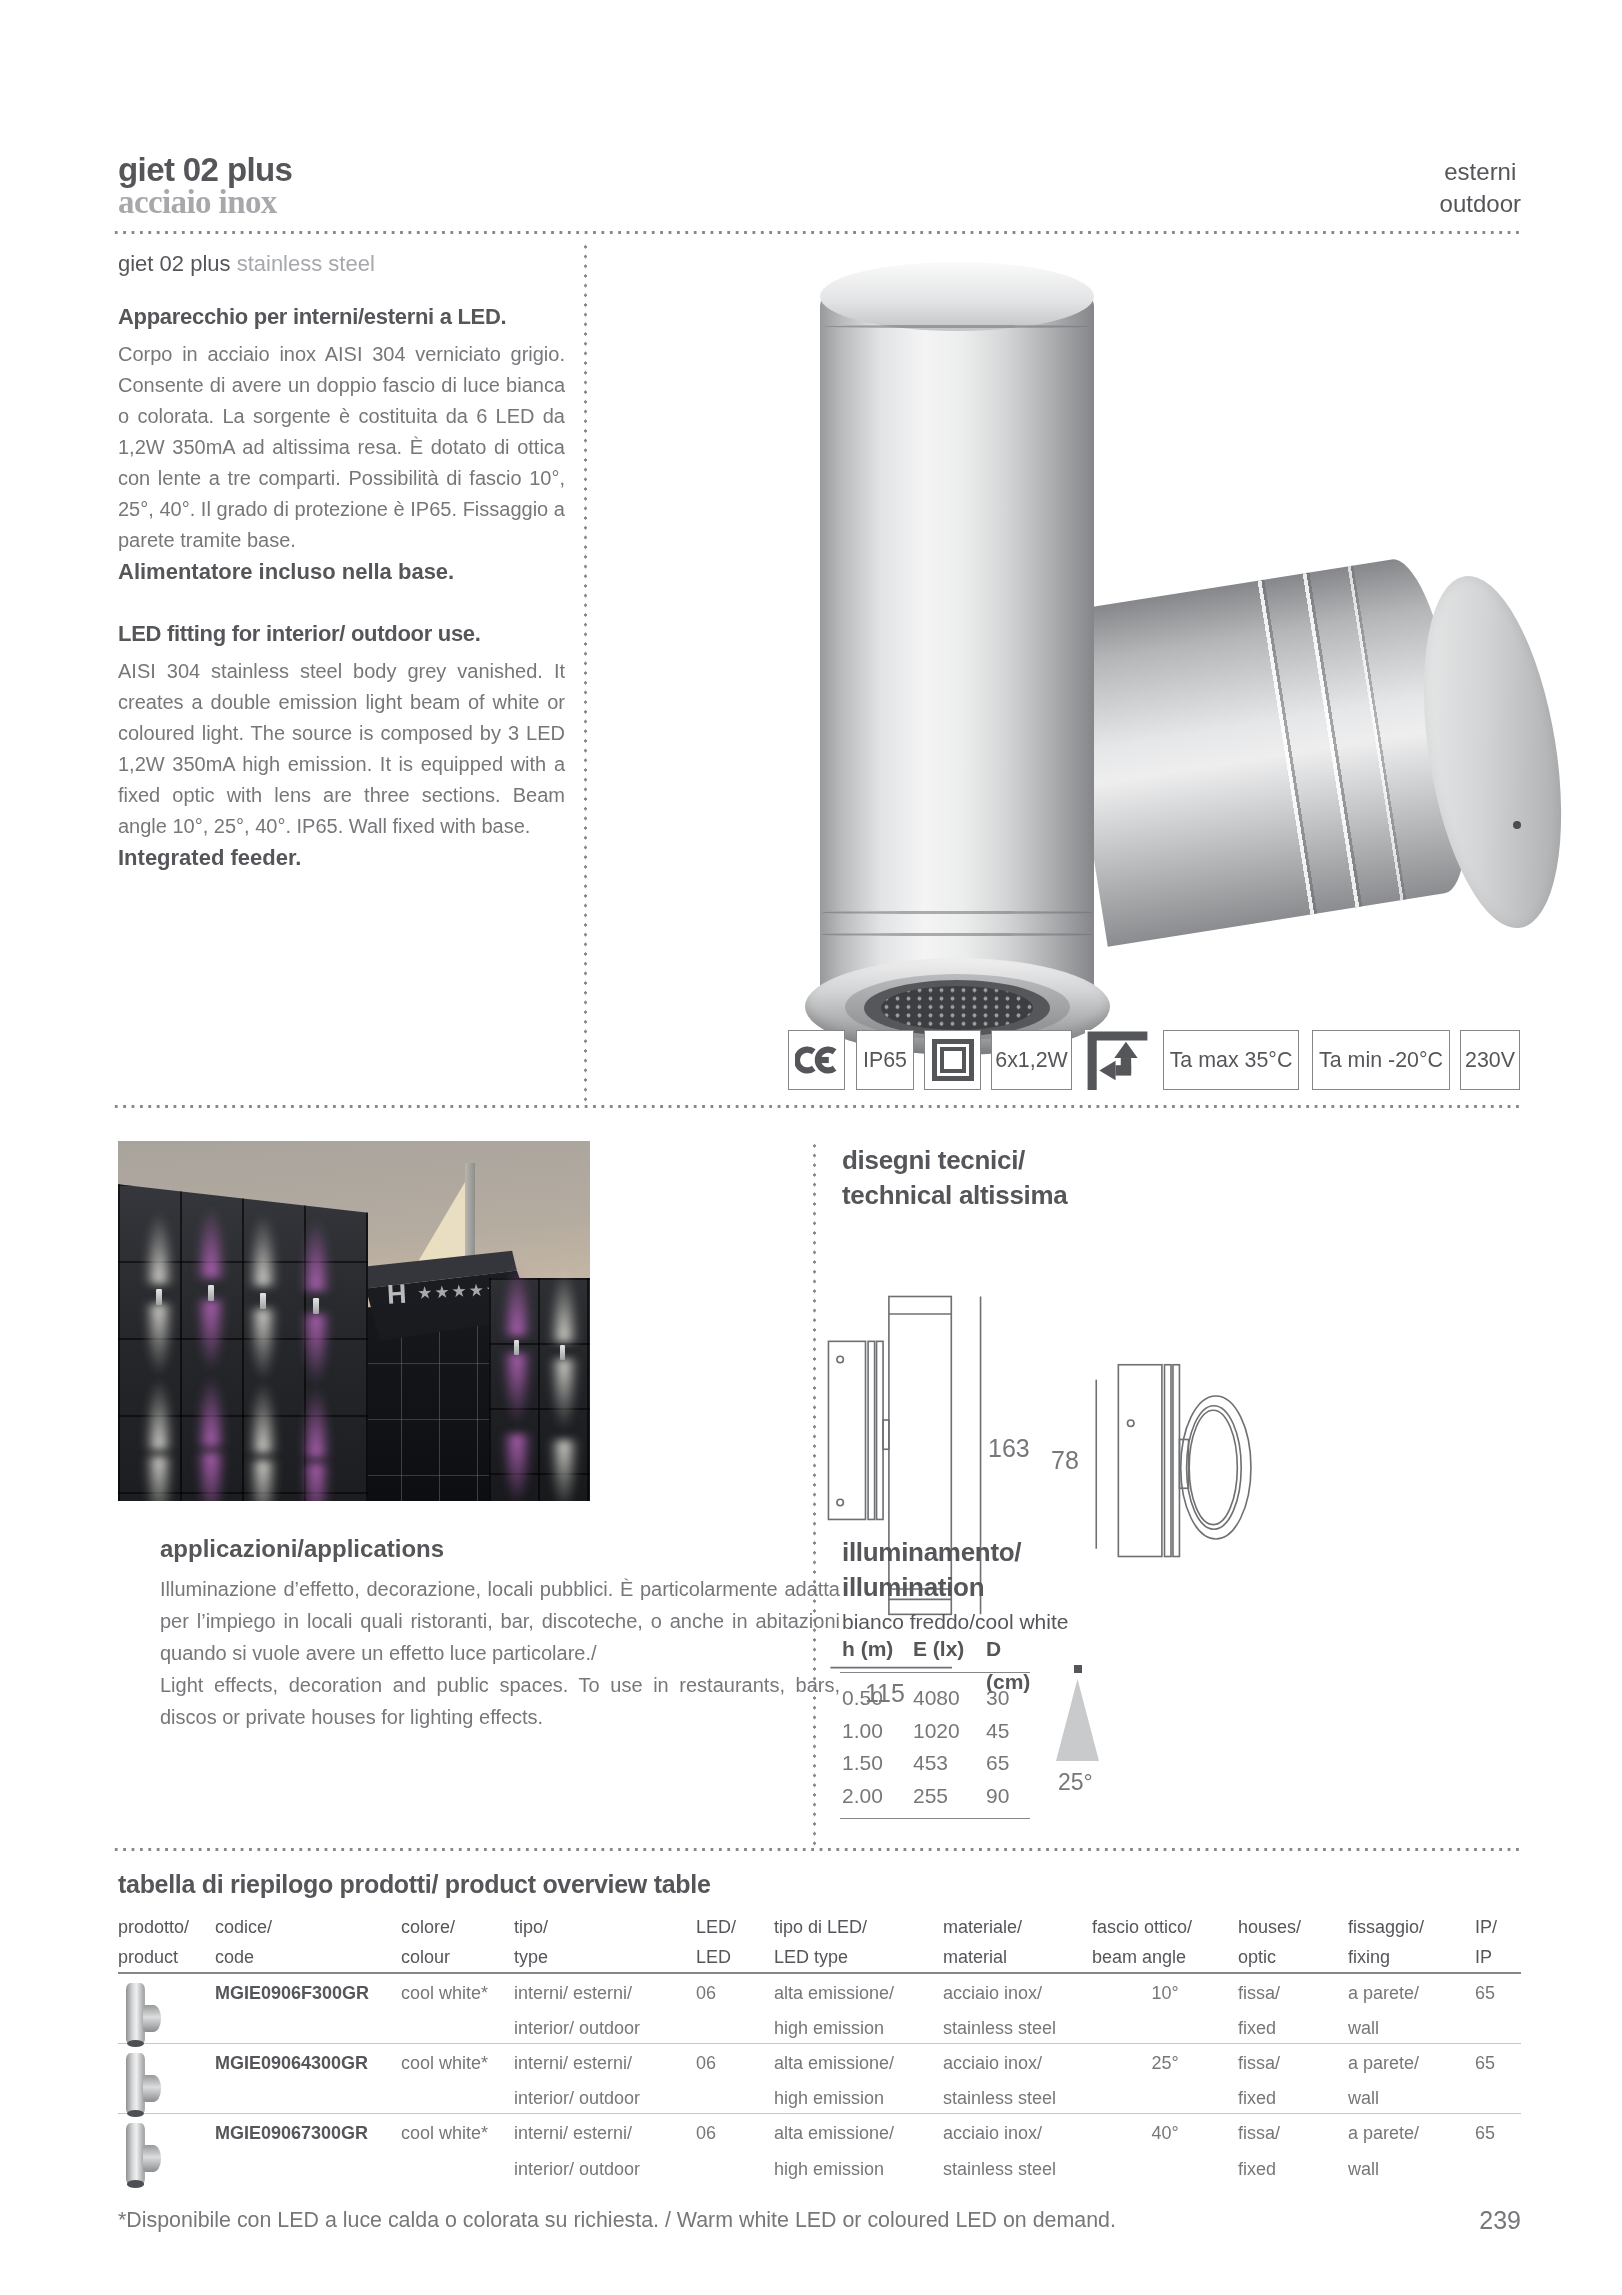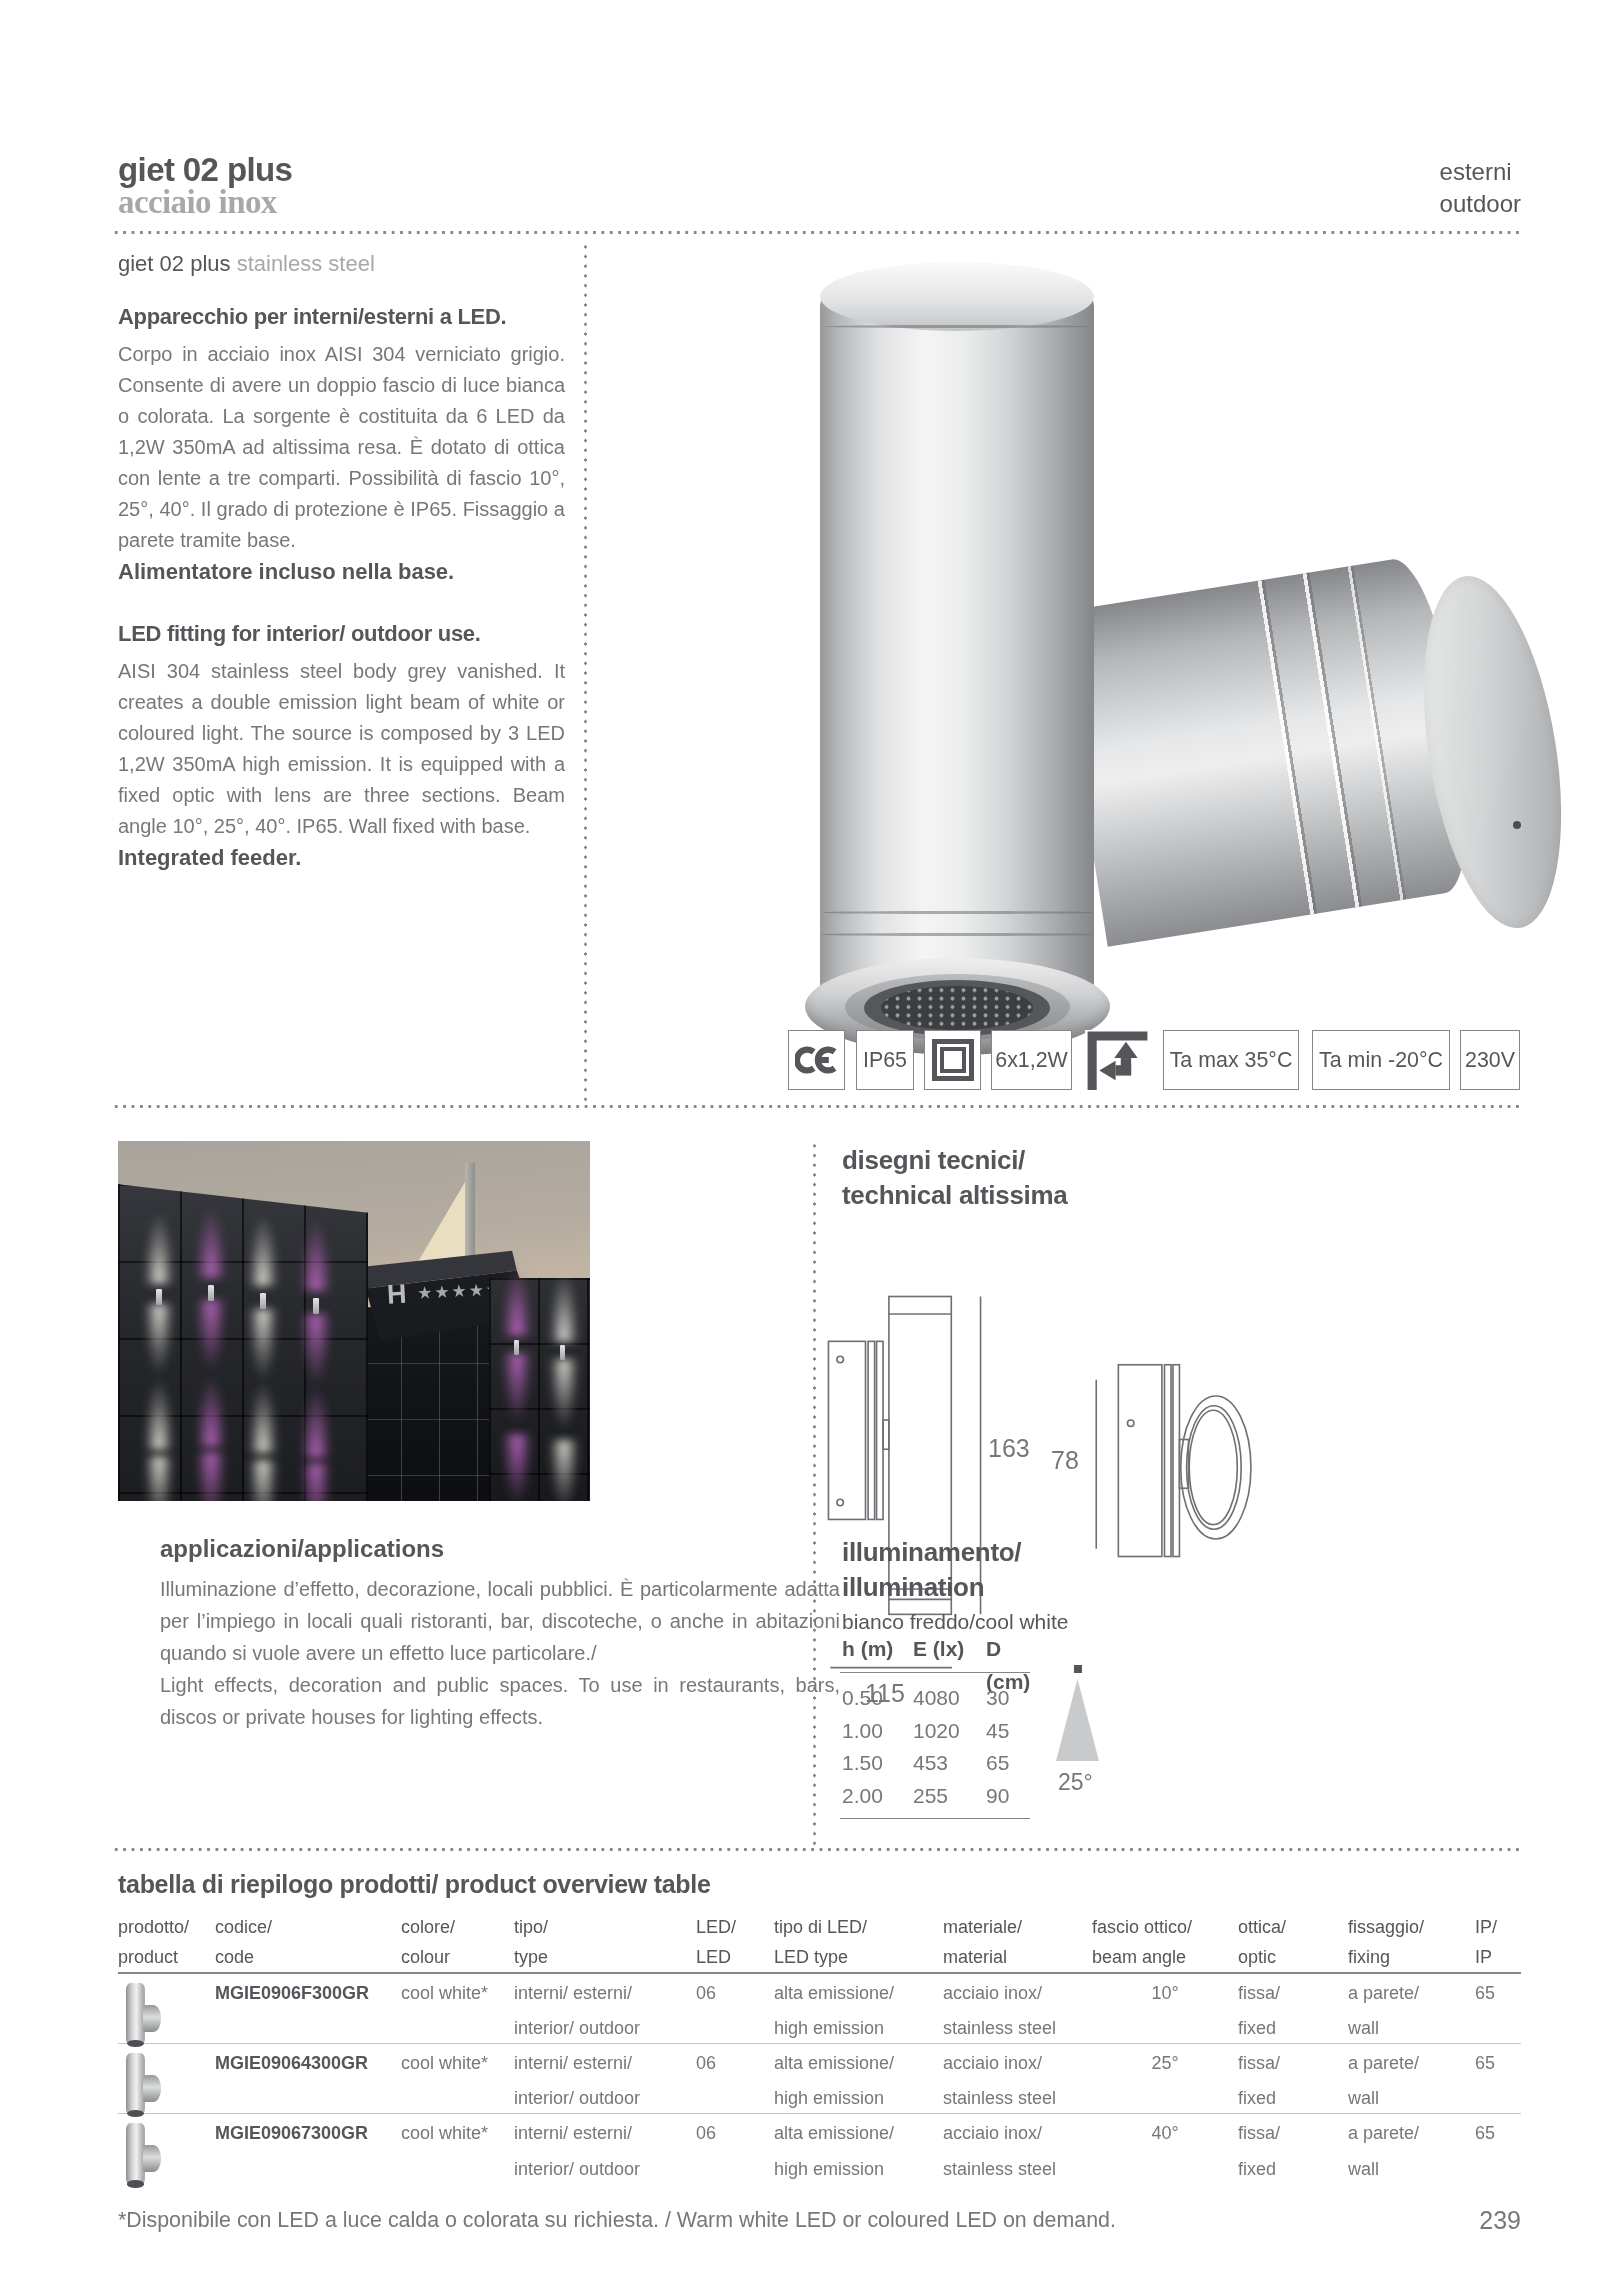--- a/index.html
+++ b/index.html
@@ -9,21 +9,21 @@
 
   
   .dotrule-h{height:3.2px;background-image:radial-gradient(circle,#85868a 1.4px,transparent 1.8px);
              background-size:8.4px 3.2px;background-repeat:repeat-x;}
   .dotrule-v{width:3.2px;background-image:radial-gradient(circle,#85868a 1.4px,transparent 1.8px);
              background-size:3.2px 9.7px;background-repeat:repeat-y;}
 
   
   .title1{font-size:33px;font-weight:bold;color:#55565a;line-height:33px;letter-spacing:-0.6px;}
   .title2{font-size:33px;font-weight:bold;color:#a6a8ab;line-height:33px;letter-spacing:-0.6px;font-family:Liberation Serif, serif;}
-  .corner{font-size:24px;color:#55565a;line-height:32px;text-align:left;}
+  .corner{font-size:24px;color:#55565a;line-height:32px;text-align:center;}
 
   
   .subtitle{font-size:22px;font-weight:normal;}
   .subtitle .lt{color:#a6a8ab;}
   .para{width:447px;}
   .para h3{margin:0 0 9px 0;font-size:22px;font-weight:bold;color:#55565a;letter-spacing:-0.3px;}
   .para p{margin:0;font-size:20px;line-height:31px;color:#76777a;text-align:justify;}
   .para p.boldtail{font-size:22px;font-weight:bold;color:#55565a;text-align:left;}
 
   
@@ -375,21 +375,21 @@
         </div>
       <div class="hc">
           <div>materiale/</div>
           <div>material</div>
         </div>
       <div class="hc">
           <div>fascio ottico/</div>
           <div>beam angle</div>
         </div>
       <div class="hc">
-          <div>ottica/</div>
+          <div>houses/</div>
           <div>optic</div>
         </div>
       <div class="hc">
           <div>fissaggio/</div>
           <div>fixing</div>
         </div>
       <div class="hc">
           <div>IP/</div>
           <div>IP</div>
         </div>

